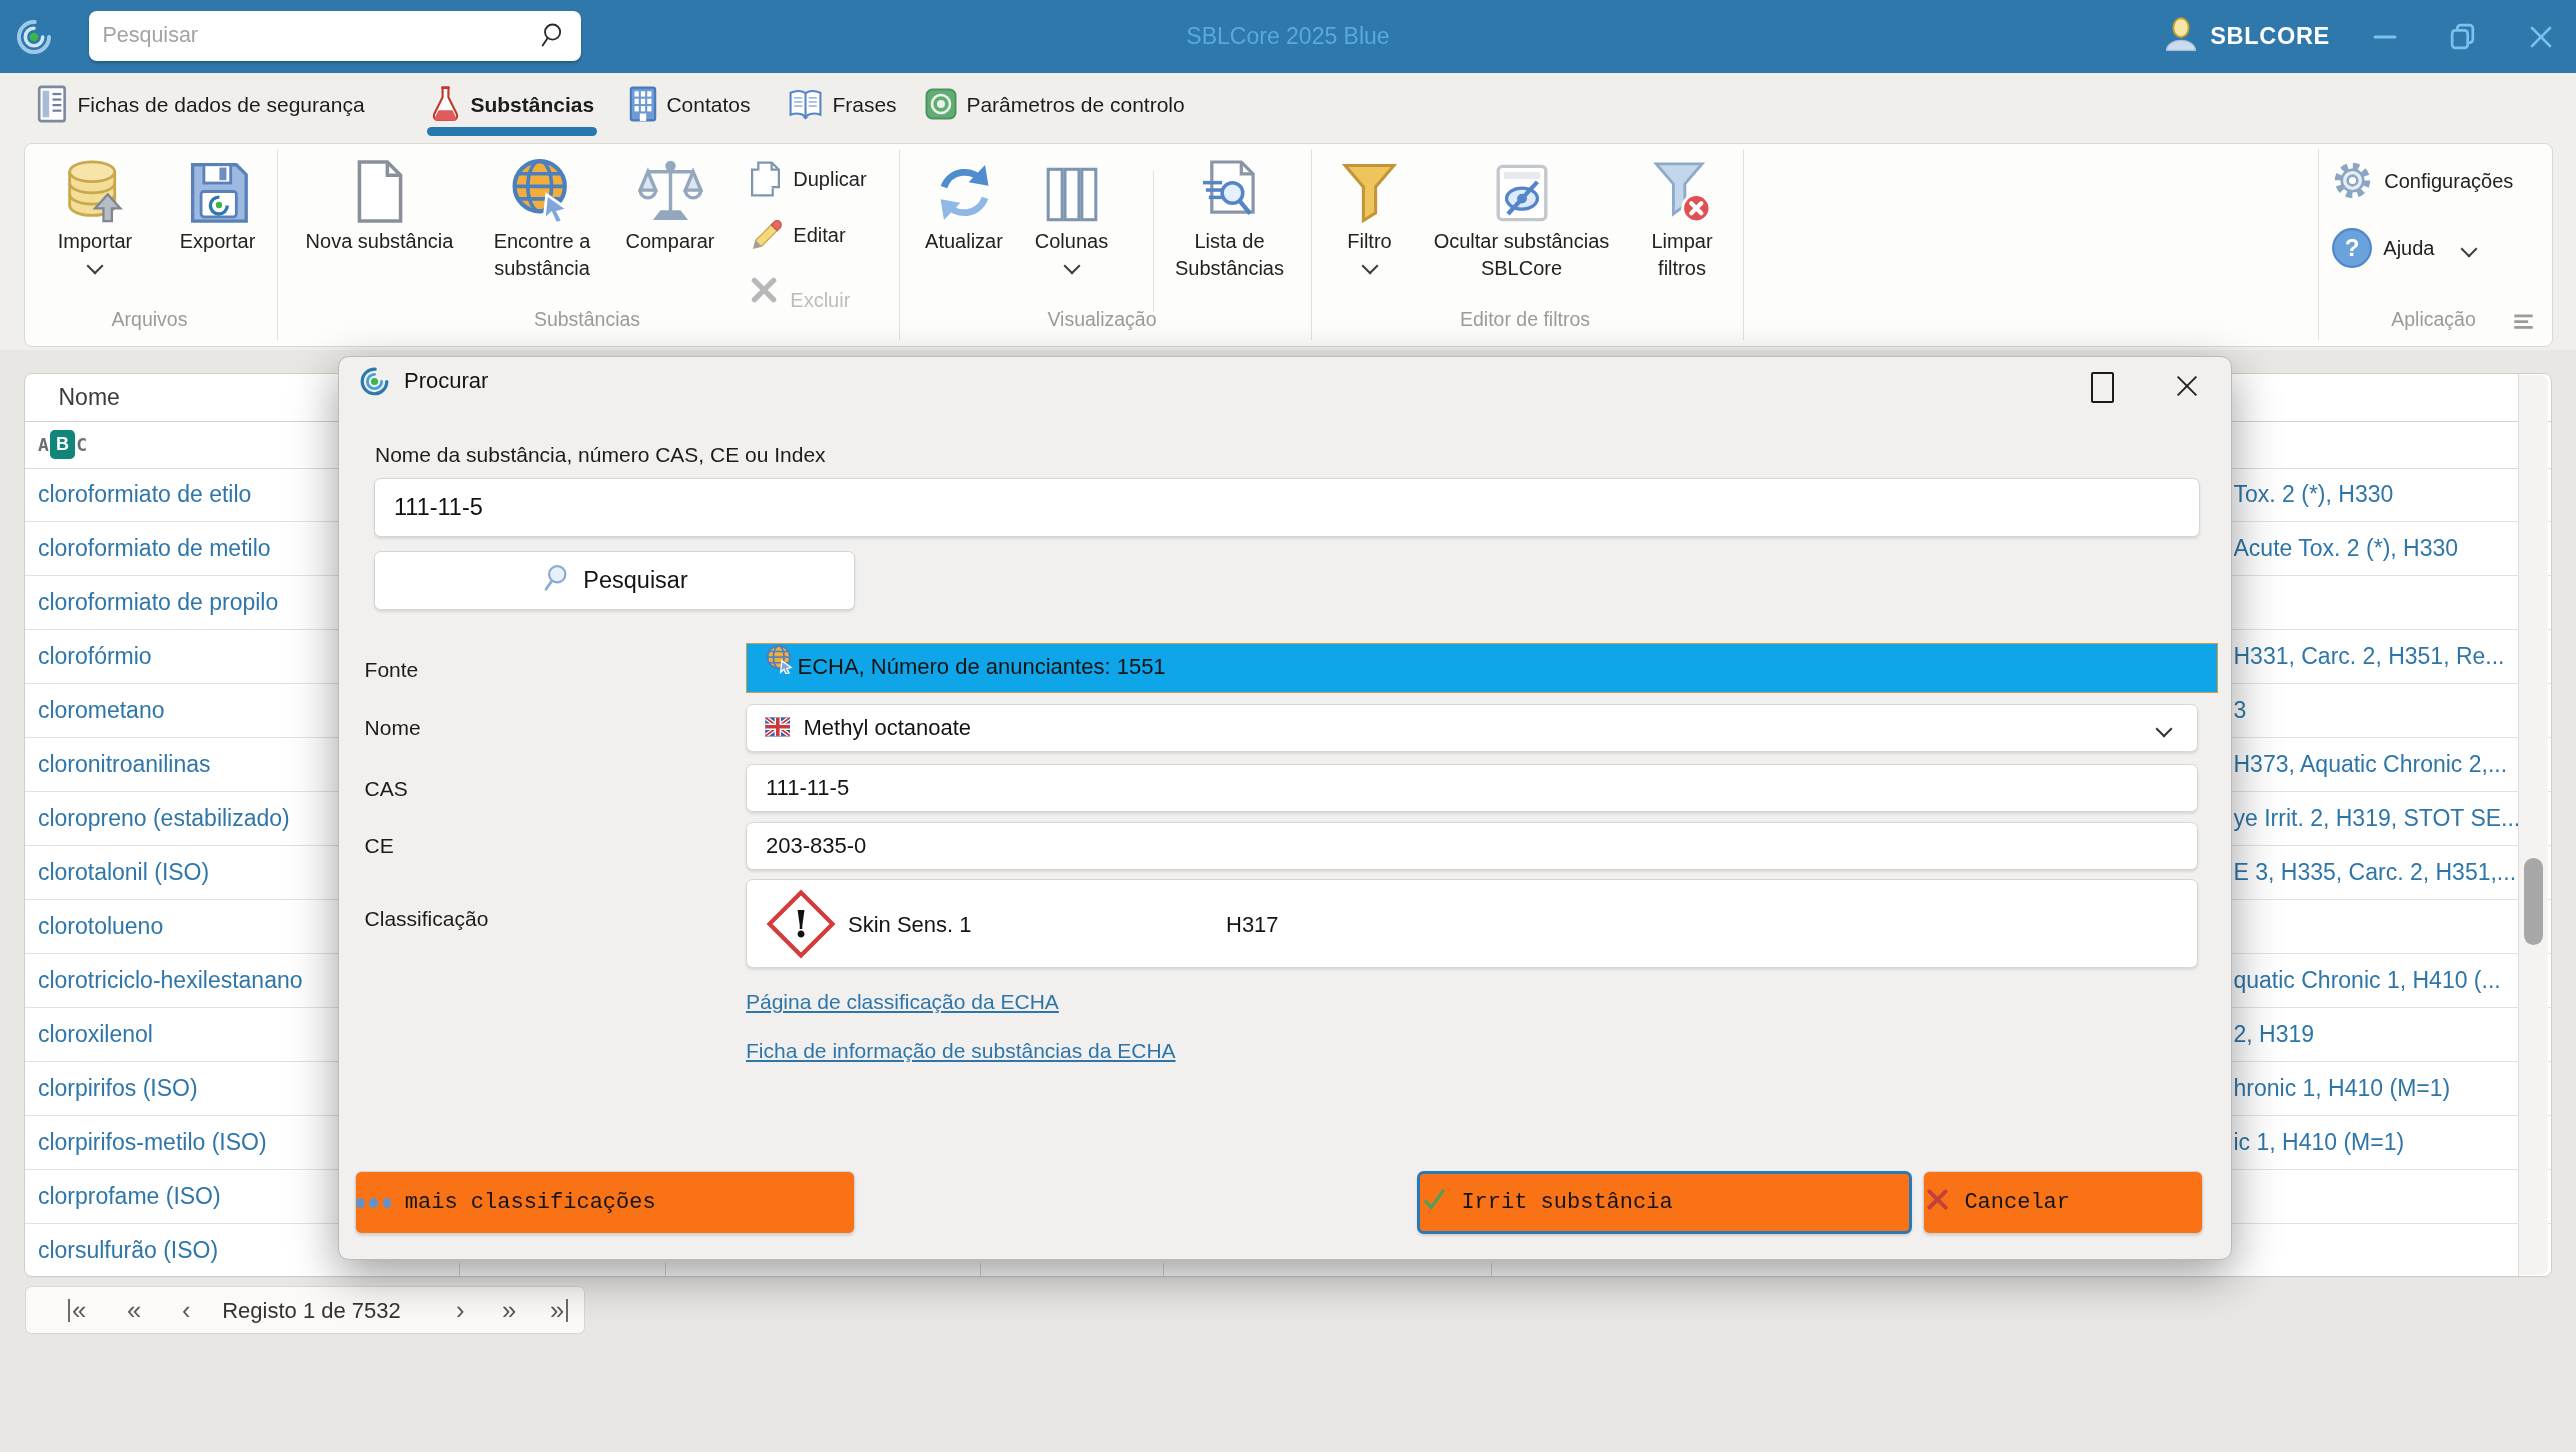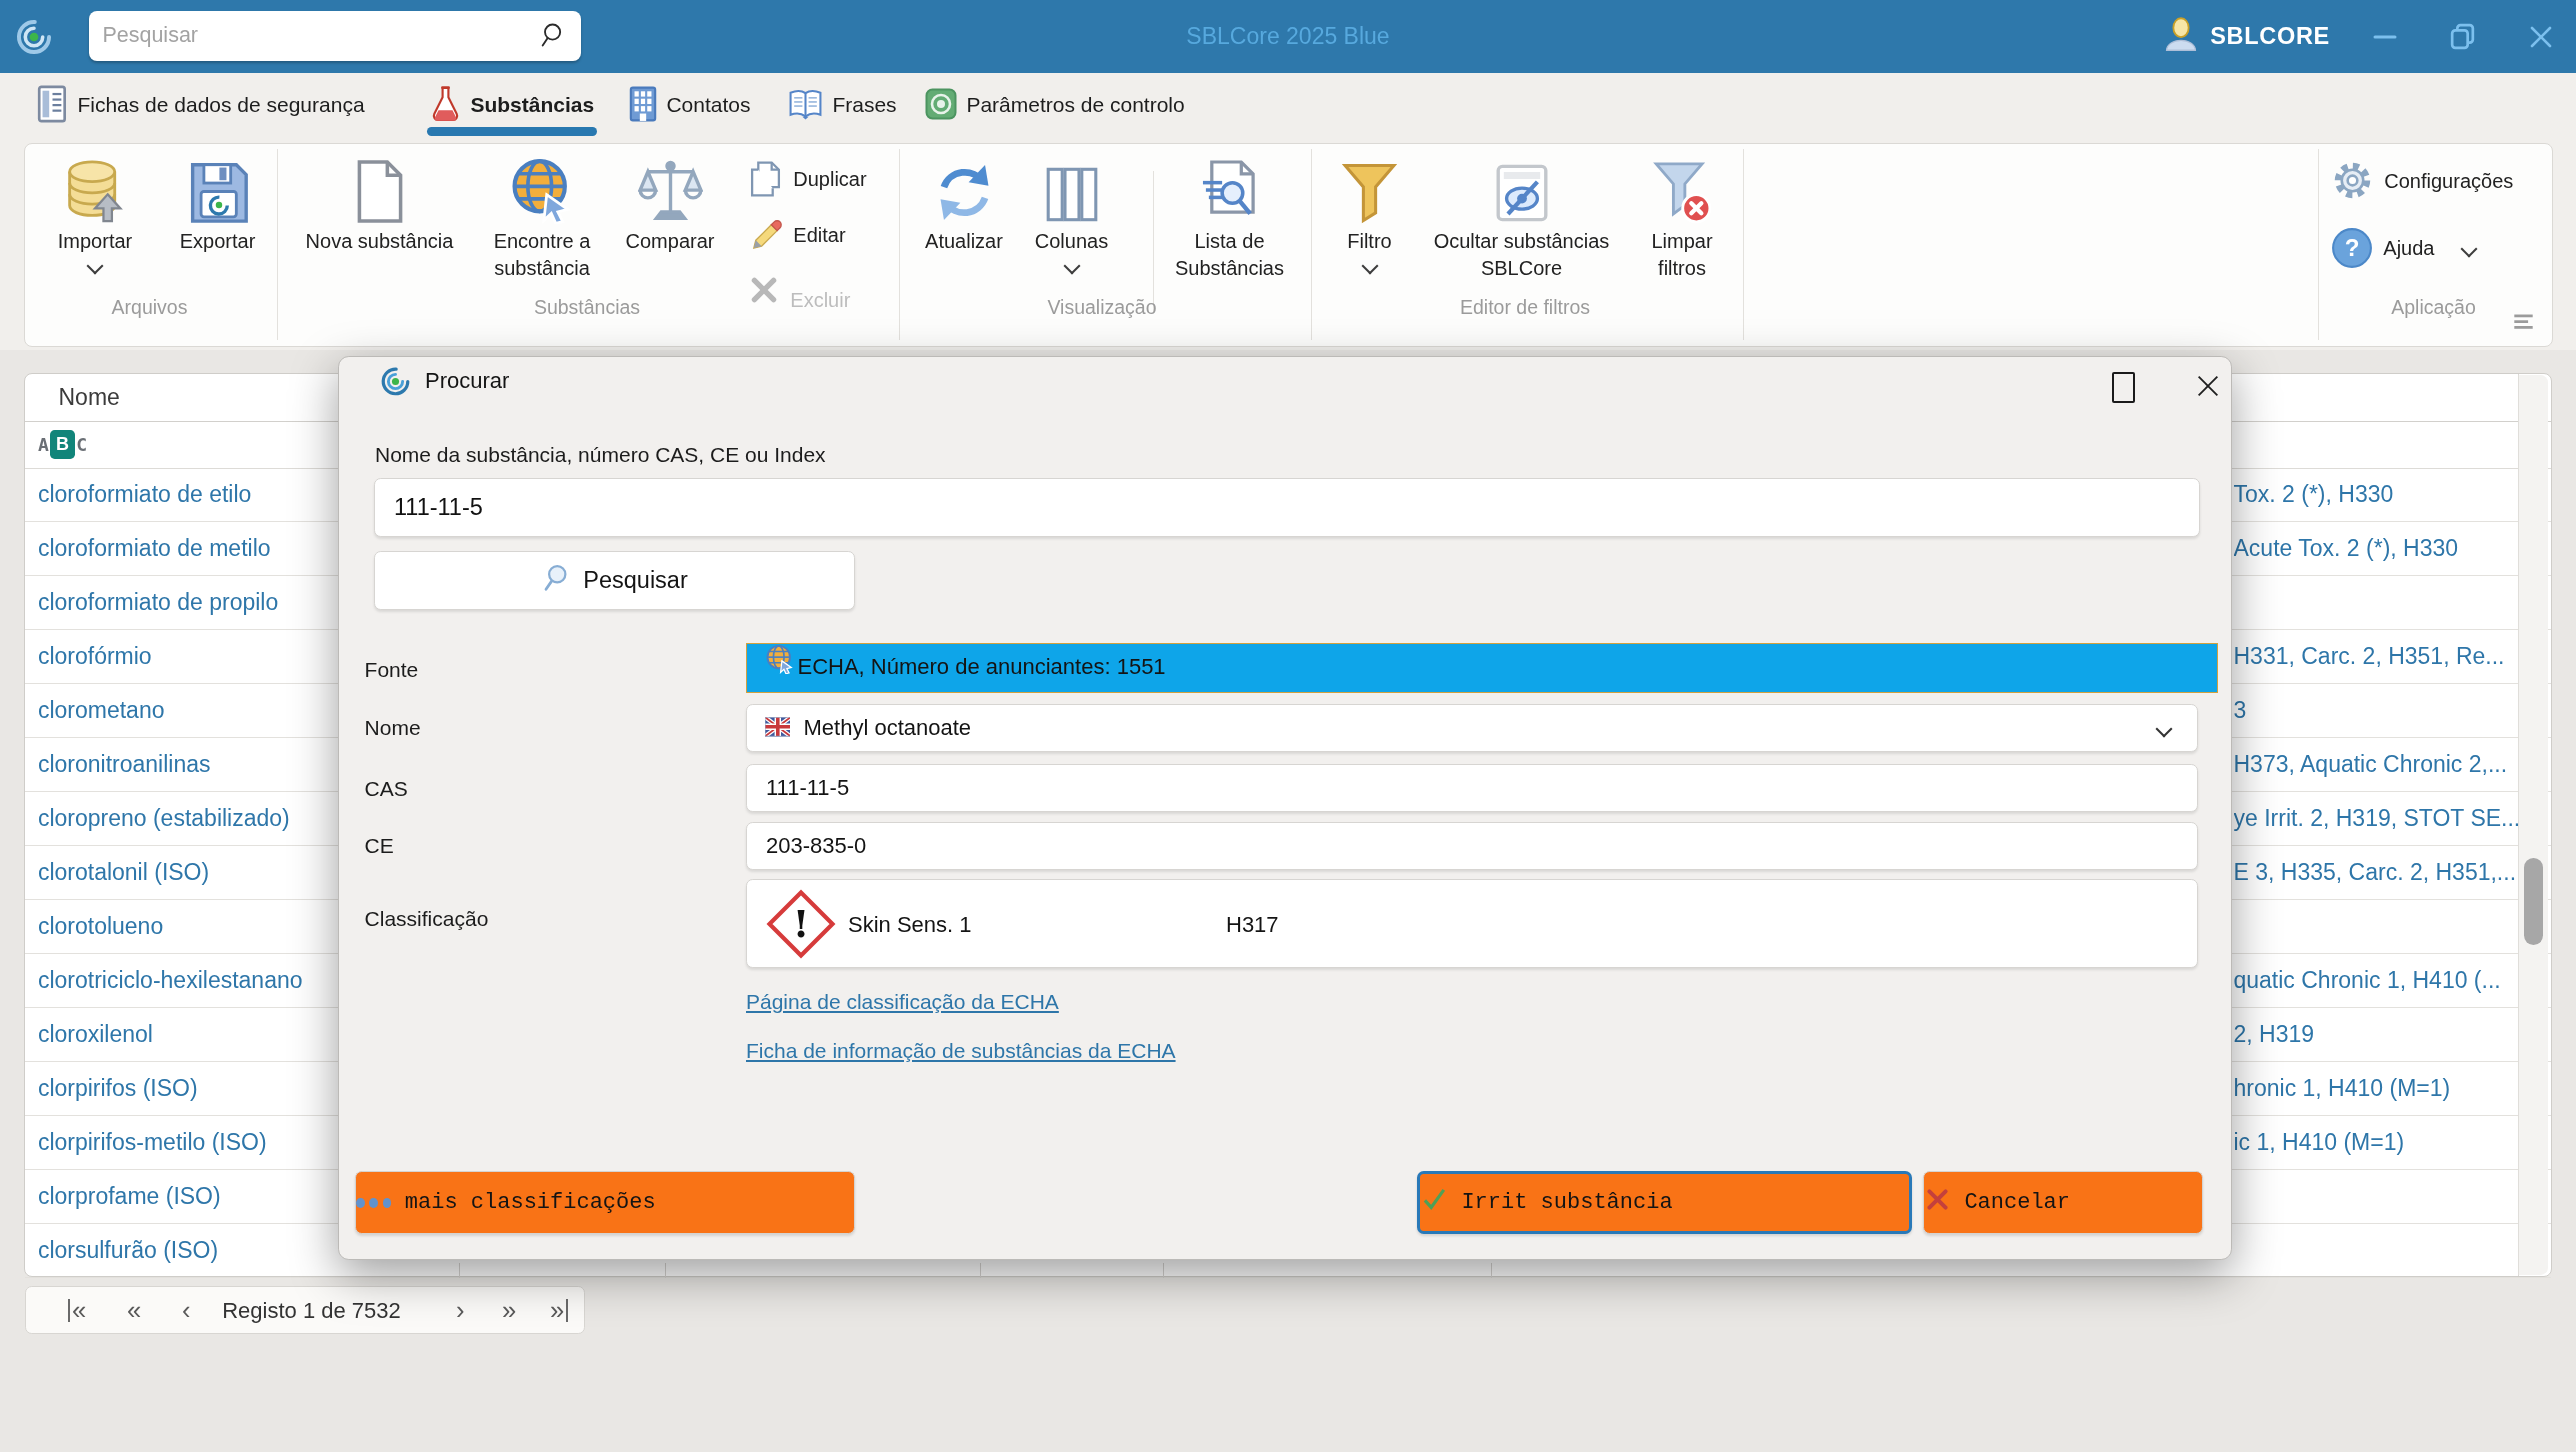--- a/index.html
+++ b/index.html
@@ -32,21 +32,21 @@
   #ribbonzone{position:absolute;left:0;top:138px;width:2576px;height:212px;background:#f1efec;}
   #ribbon{position:absolute;left:23.5px;top:4.7px;width:2527px;height:202px;background:#fdfdfc;
     border:0.7px solid #dbd9d5;border-radius:8px;}
   .rib-sep{position:absolute;top:5.4px;height:191px;width:0.7px;background:#e3e1dd;}
   .rib-big{position:absolute;top:9.4px;display:flex;flex-direction:column;align-items:center;gap:4px;}
   .rib-icon{height:71px;display:flex;align-items:flex-end;justify-content:center;}
   .rib-lbl{font-size:20px;color:#222;text-align:center;line-height:27px;white-space:nowrap;}
   .rib-small{position:absolute;height:42px;display:flex;align-items:center;gap:10.8px;}
   .rib-small .rib-lbl{font-size:20px;}
   .rib-small.disabled .rib-lbl{color:#bdbdbd;margin-top:20px;}
-  .rib-grp{position:absolute;top:152px;font-size:19.5px;color:#9b9b9b;text-align:center;white-space:nowrap;}
+  .rib-grp{position:absolute;top:164px;font-size:19.5px;color:#9b9b9b;text-align:center;white-space:nowrap;}
   .chev{display:inline-block;width:10px;height:10px;border-right:2px solid #3d3d3d;border-bottom:2px solid #3d3d3d;
     transform:rotate(45deg);margin-top:1.3px;}
   
   #table-panel{position:absolute;left:23.5px;top:373px;width:2528px;height:904px;background:#fff;
     border:0.7px solid #cfcdc9;border-radius:8px;box-sizing:border-box;}
   #thead{position:absolute;left:0;top:0;right:0;height:47px;border-bottom:0.7px solid #d2d0cc;display:flex;align-items:center;}
   #thead .hname{padding-left:34px;font-size:23px;color:#3b3b3b;}
   #tfilter{position:absolute;left:0;top:47px;right:0;height:47px;border-bottom:0.7px solid #dddbd7;display:flex;align-items:center;}
   .abc{display:inline-flex;align-items:center;margin-left:13.4px;gap:1.3px;}
   .abc .g{font-size:18px;font-weight:bold;color:#6a6f75;font-family:"DejaVu Sans Mono",monospace;}
@@ -65,21 +65,21 @@
   #pager{position:absolute;left:25px;top:1286px;width:560px;height:48px;background:#fbfaf8;border:0.7px solid #d8d6d2;
     border-radius:6.7px;box-sizing:border-box;}
   .pg{position:absolute;top:0;height:47px;display:flex;align-items:center;font-size:25.6px;color:#5a5a5a;}
   .pg.bar-l{border-left:2.7px solid #6a6a6a;padding-left:2px;height:23px;top:12px;}
   .pg.bar-r{border-right:2.7px solid #6a6a6a;padding-right:2px;height:23px;top:12px;}
   #pg-label{position:absolute;left:168px;width:235px;top:0;height:47px;display:flex;align-items:center;justify-content:center;
     font-size:22px;color:#333;white-space:nowrap;text-align:center;}
   
   #dialog{position:absolute;left:338px;top:356px;width:1894px;height:904px;background:#f2f0ee;
     border:0.7px solid #bcbab7;border-radius:10.8px;box-shadow:0 15px 47px rgba(0,0,0,.38);z-index:50;box-sizing:border-box;}
-  #dlg-head{position:absolute;left:0;top:0;right:4px;height:48px;margin-left:21px;}
+  #dlg-head{position:absolute;left:0;top:0;right:4px;height:48px;}
   #dlg-title{position:absolute;left:65px;top:0;height:48px;display:flex;align-items:center;font-size:22px;color:#141414;}
   #dlg-logo{position:absolute;left:20px;top:9.4px;}
   #dlg-max{position:absolute;left:1752px;top:15px;width:19px;height:27px;border:2px solid #1a1a1a;border-radius:2px;}
   #dlg-close{position:absolute;left:1832px;top:13.4px;width:31px;height:31px;display:flex;align-items:center;justify-content:center;}
   #dlg-search-label{position:absolute;left:36px;top:86px;font-size:21px;color:#1c1c1c;}
   .field{background:#fff;border:0.7px solid #d7d5d2;border-radius:6.7px;box-shadow:0 2px 2.7px rgba(0,0,0,.10);
     box-sizing:border-box;display:flex;align-items:center;}
   #dlg-input{position:absolute;left:35px;top:121px;width:1826px;height:59px;}
   #dlg-input input{flex:1;border:0;outline:0;background:transparent;font-size:23.5px;color:#111;padding:0 19px;font-family:inherit;}
   #btn-pesquisar{position:absolute;left:35px;top:194px;width:481px;height:59px;justify-content:center;gap:12px;

